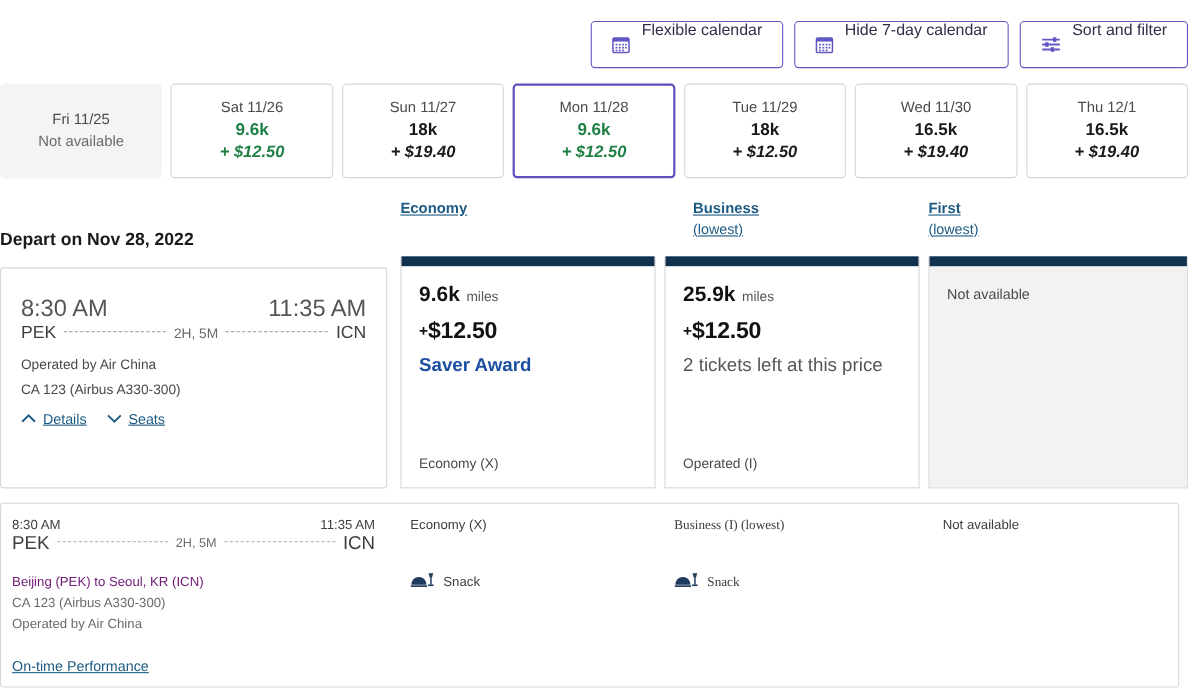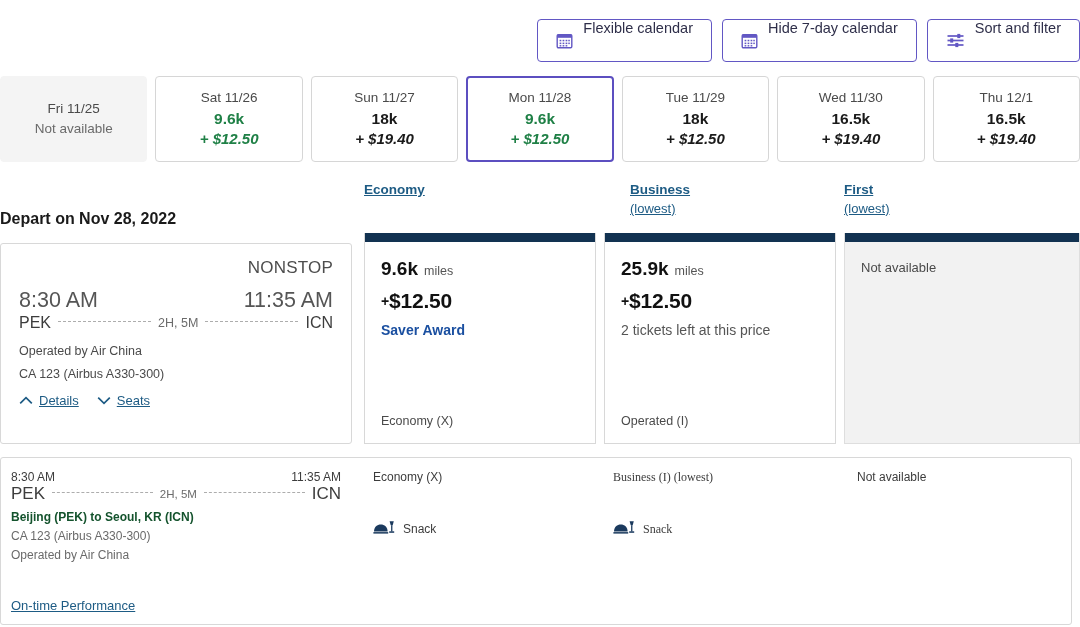--- a/index.html
+++ b/index.html
@@ -187,21 +187,21 @@
   .miles-num { font-size: 19px; font-weight: bold; color: #111111; }
   .miles-unit { font-size: 12.5px; color: #555555; }
   .price-line {
     margin-top: 9px;
     font-size: 21px;
     font-weight: bold;
     color: #111111;
     letter-spacing: -0.2px;
   }
   .price-line .plus { font-size: 14px; vertical-align: 2px; font-weight: bold; }
-  .fare-note { margin-top: 9px; font-size: 14px; color: #555555; }
+  .fare-note { margin-top: 9px; font-size: 17px; color: #555555; }
   .fare-note.saver { color: #1a4fa0; font-weight: bold; }
   .fare-class {
     position: absolute;
     left: 16px; bottom: 16px;
     font-size: 12.5px;
     color: #4a4a4a;
   }
   .fare-card.na {
     background: #f2f2f2;
     border: 1px solid #dedede;
@@ -226,21 +226,21 @@
   .dp-times {
     display: flex; justify-content: space-between; align-items: baseline;
     font-size: 12px; color: #3c3c3c;
   }
   .dp-route {
     display: flex; align-items: center; justify-content: space-between;
     margin-top: 0px;
   }
   .dp-route .ap { font-size: 17px; color: #3d3d3d; }
   .dp-route .dur { font-size: 11.5px; color: #6b6b6b; white-space: nowrap; }
-  .dp-citypair { margin-top: 6px; font-size: 12px; font-weight: bold; color: #14532d; }
+  .dp-citypair { margin-top: 18px; font-size: 12px; font-weight: normal; color: #701a75; }
   .dp-line { margin-top: 5px; font-size: 12px; color: #6a6a6a; }
   .otp {
     position: absolute;
     left: 10px; top: 140px;
     font-size: 13px;
     color: #1d5b84;
     text-decoration: underline;
     cursor: pointer;
   }
   .dp-cabin { font-size: 12px; color: #3c3c3c; }
@@ -370,21 +370,20 @@
       <a>First</a>
       <span class="lowest">(lowest)</span>
     </div>
   </div>
 
   <div class="depart-title">Depart on Nov 28, 2022</div>
 
   <div class="results-row">
 
     <div class="flight-card">
-      <div class="nonstop">NONSTOP</div>
       <div class="times">
         <div class="t">8:30 AM</div>
         <div class="t">11:35 AM</div>
       </div>
       <div class="route">
         <div class="ap">PEK</div>
         <div class="dashline"></div>
         <div class="dur">2H, 5M</div>
         <div class="dashline"></div>
         <div class="ap">ICN</div>

